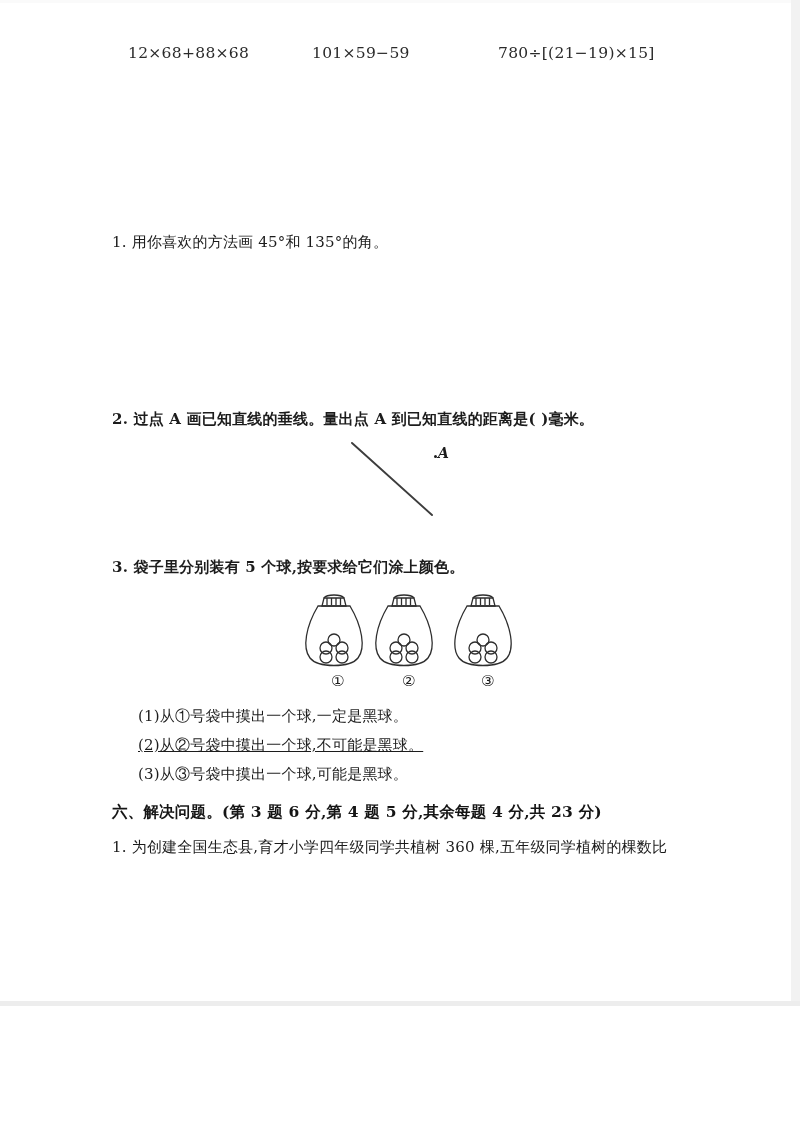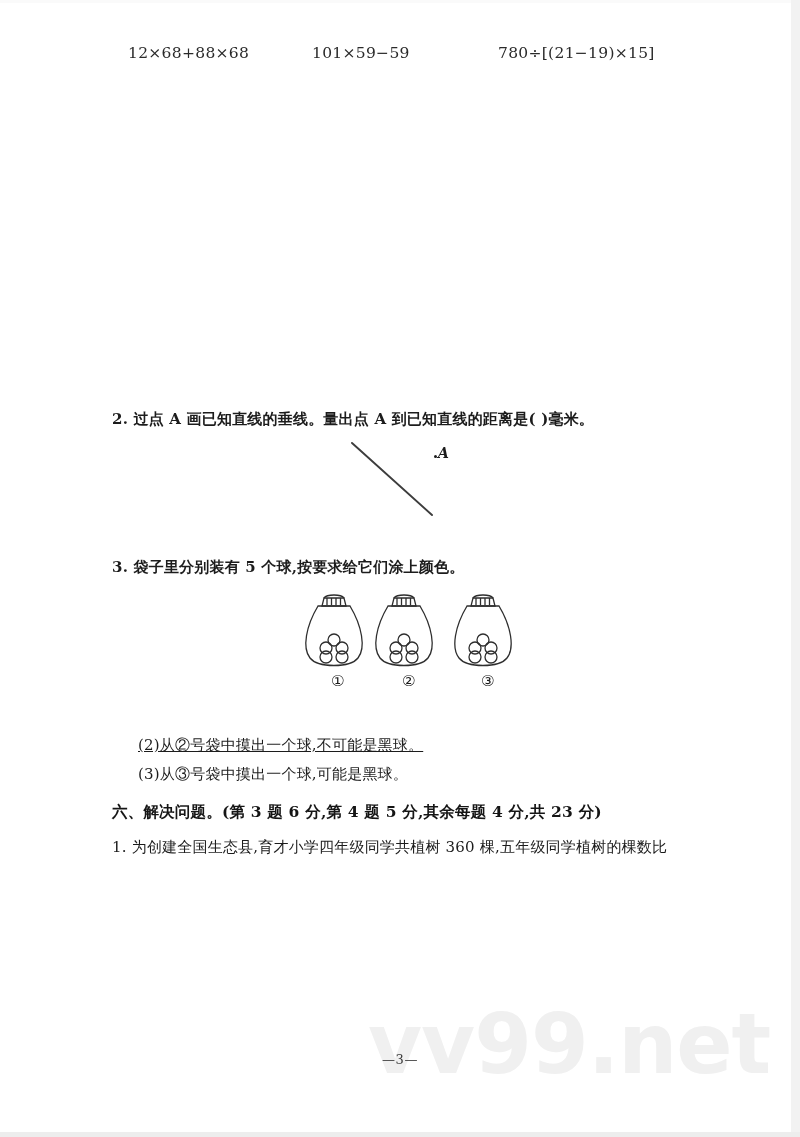--- a/index.html
+++ b/index.html
@@ -3,21 +3,21 @@
 <meta charset="utf-8">
 <style>
   html, body {
     margin: 0;
     padding: 0;
     background: #ffffff;
   }
   .page {
     position: relative;
     width: 800px;
-    height: 1137px;
+    height: 1006px;
     background: #ffffff;
     overflow: hidden;
     font-family: "DejaVu Serif", "Liberation Serif", serif;
     color: #1c1c1c;
   }
   
   .edge-right {
     position: absolute;
     top: 0;
     right: 0;
@@ -176,20 +176,21 @@
   <div class="edge-top"></div>
   <div class="edge-right"></div>
   <div class="edge-bottom"></div>
 
   <div class="mathrow">
     <span class="expr e1">12×68+88×68</span>
     <span class="expr e2">101×59−59</span>
     <span class="expr e3">780÷[(21−19)×15]</span>
   </div>
 
+  <div class="q q5-1">1. 用你喜欢的方法画 45°和 135°的角。</div>
 
   <div class="q q5-2">2. 过点 A 画已知直线的垂线。量出点 A 到已知直线的距离是(    )毫米。</div>
 
   <svg class="figure-line" viewBox="0 0 210 95">
     <line x1="22" y1="8" x2="102" y2="80" stroke="#3d3d3d" stroke-width="1.9" stroke-linecap="round"></line>
   </svg>
   <div class="dot-A"></div>
   <div class="label-A">A</div>
 
   <div class="q q5-3">3. 袋子里分别装有 5 个球,按要求给它们涂上颜色。</div>
@@ -229,20 +230,21 @@
       <circle cx="42" cy="65" r="6"></circle>
     </g>
   </svg>
 
   <div class="bag-labels">
     <span class="bag-label bl1">①</span>
     <span class="bag-label bl2">②</span>
     <span class="bag-label bl3">③</span>
   </div>
 
+  <div class="q sub sub1">(1)从①号袋中摸出一个球,一定是黑球。</div>
   <div class="q sub sub2">(2)从②号袋中摸出一个球,不可能是黑球。</div>
   <div class="q sub sub3">(3)从③号袋中摸出一个球,可能是黑球。</div>
 
   <div class="sec-head sec6">六、解决问题。(第 3 题 6 分,第 4 题 5 分,其余每题 4 分,共 23 分)</div>
   <div class="q q6-1a">1. 为创建全国生态县,育才小学四年级同学共植树 360 棵,五年级同学植树的棵数比</div>
 
   <div class="watermark">vv99.net</div>
   <div class="pageno">—3—</div>
 
 </div>

